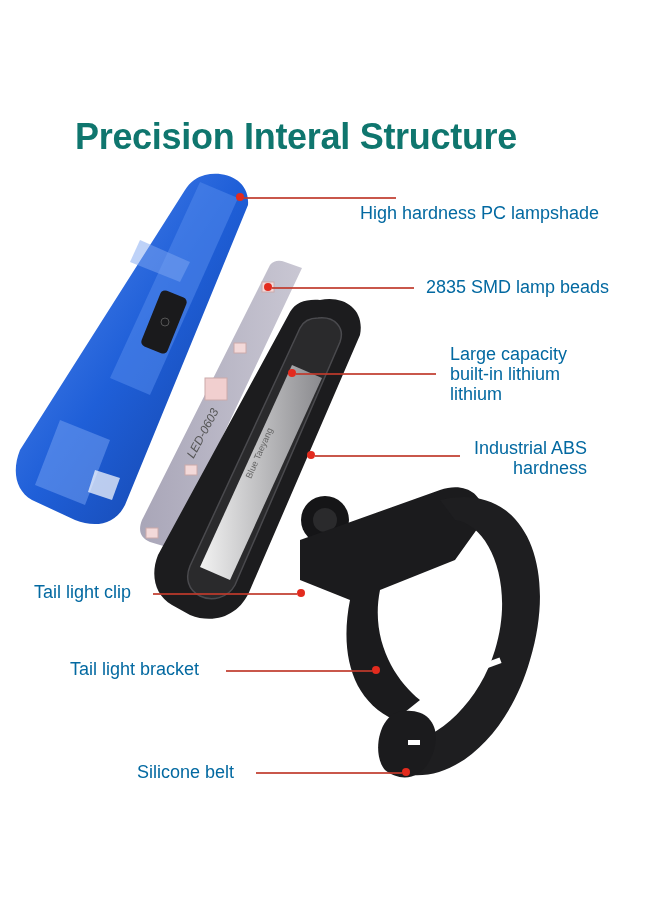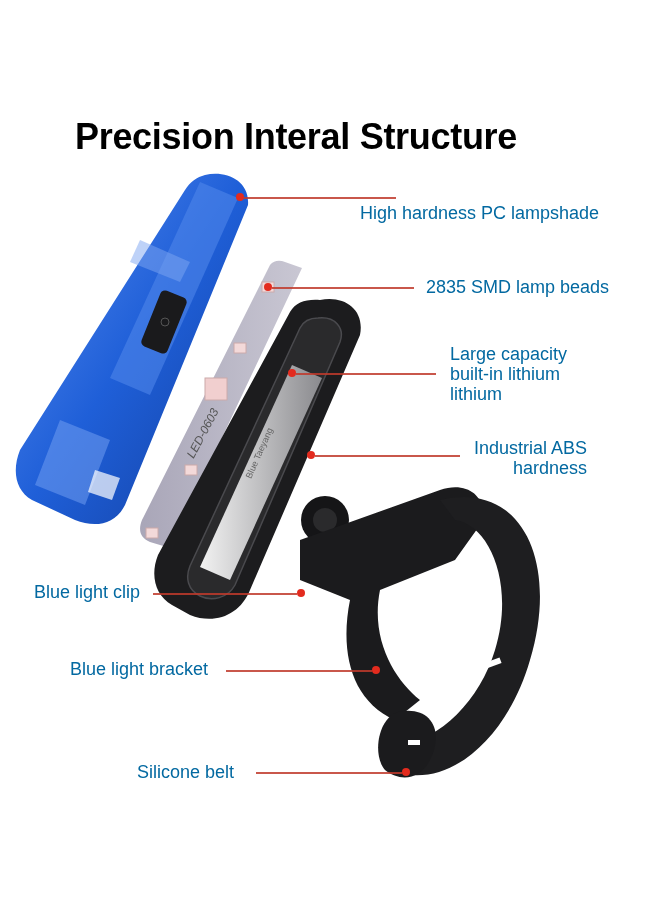--- a/index.html
+++ b/index.html
@@ -1,17 +1,17 @@
 <!DOCTYPE html>
 <html><head>
 <meta charset="utf-8">
 <style>
   html, body { margin:0; padding:0; background:#ffffff; }
   body { width:660px; height:904px; position:relative; overflow:hidden; font-family:"Liberation Sans", sans-serif; color:#111; }
-  .title { position:absolute; left:0; top:116px; width:592px; text-align:center; font-size:36px; font-weight:bold; letter-spacing:-0.3px; color:#000000; }
+  .title { position:absolute; left:0; top:116px; width:592px; text-align:center; font-size:36px; font-weight:bold; letter-spacing:-0.3px; color:#0f766e; }
   .label { position:absolute; font-size:18px; line-height:20px; color:#0369a1; white-space:nowrap; }
   .leader { position:absolute; height:1.5px; background:#c0392b; opacity:0.85; }
   .dot { position:absolute; width:8px; height:8px; border-radius:50%; background:#e32b1e; }
   svg.art { position:absolute; left:0; top:0; }
 </style>
 </head>
 <body>
 
 <div class="title">Precision Interal Structure</div>
 
@@ -86,23 +86,23 @@
   <div>lithium</div>
 </div>
 
 <div class="dot" style="left:307px;top:451px;"></div>
 <div class="leader" style="left:315px;top:455px;width:145px;"></div>
 <div class="label" style="left:474px;top:438px;text-align:right;">
   <div>Industrial ABS</div>
   <div>hardness</div>
 </div>
 
-<div class="label" style="left:34px;top:582px;">Blue light clip</div>
+<div class="label" style="left:34px;top:582px;">Tail light clip</div>
 <div class="leader" style="left:153px;top:593px;width:144px;"></div>
 <div class="dot" style="left:297px;top:589px;"></div>
 
-<div class="label" style="left:70px;top:659px;">Blue light bracket</div>
+<div class="label" style="left:70px;top:659px;">Tail light bracket</div>
 <div class="leader" style="left:226px;top:670px;width:146px;"></div>
 <div class="dot" style="left:372px;top:666px;"></div>
 
 <div class="label" style="left:137px;top:762px;">Silicone belt</div>
 <div class="leader" style="left:256px;top:772px;width:146px;"></div>
 <div class="dot" style="left:402px;top:768px;"></div>
 
 </body></html>

